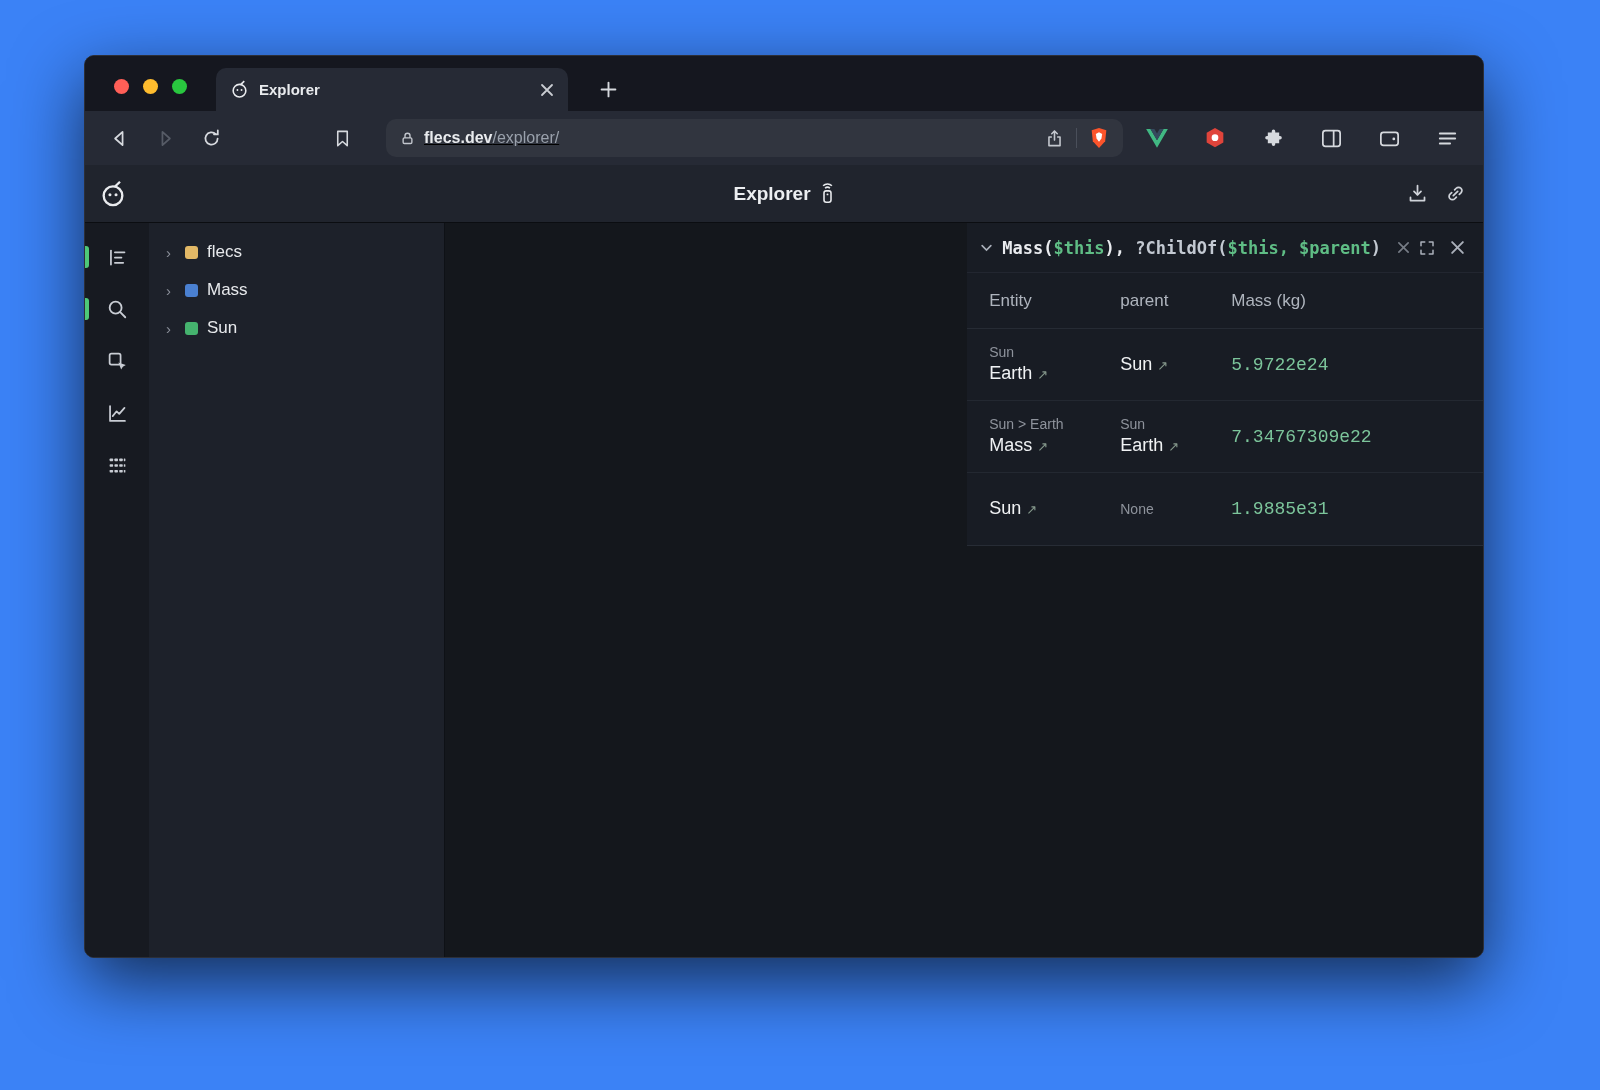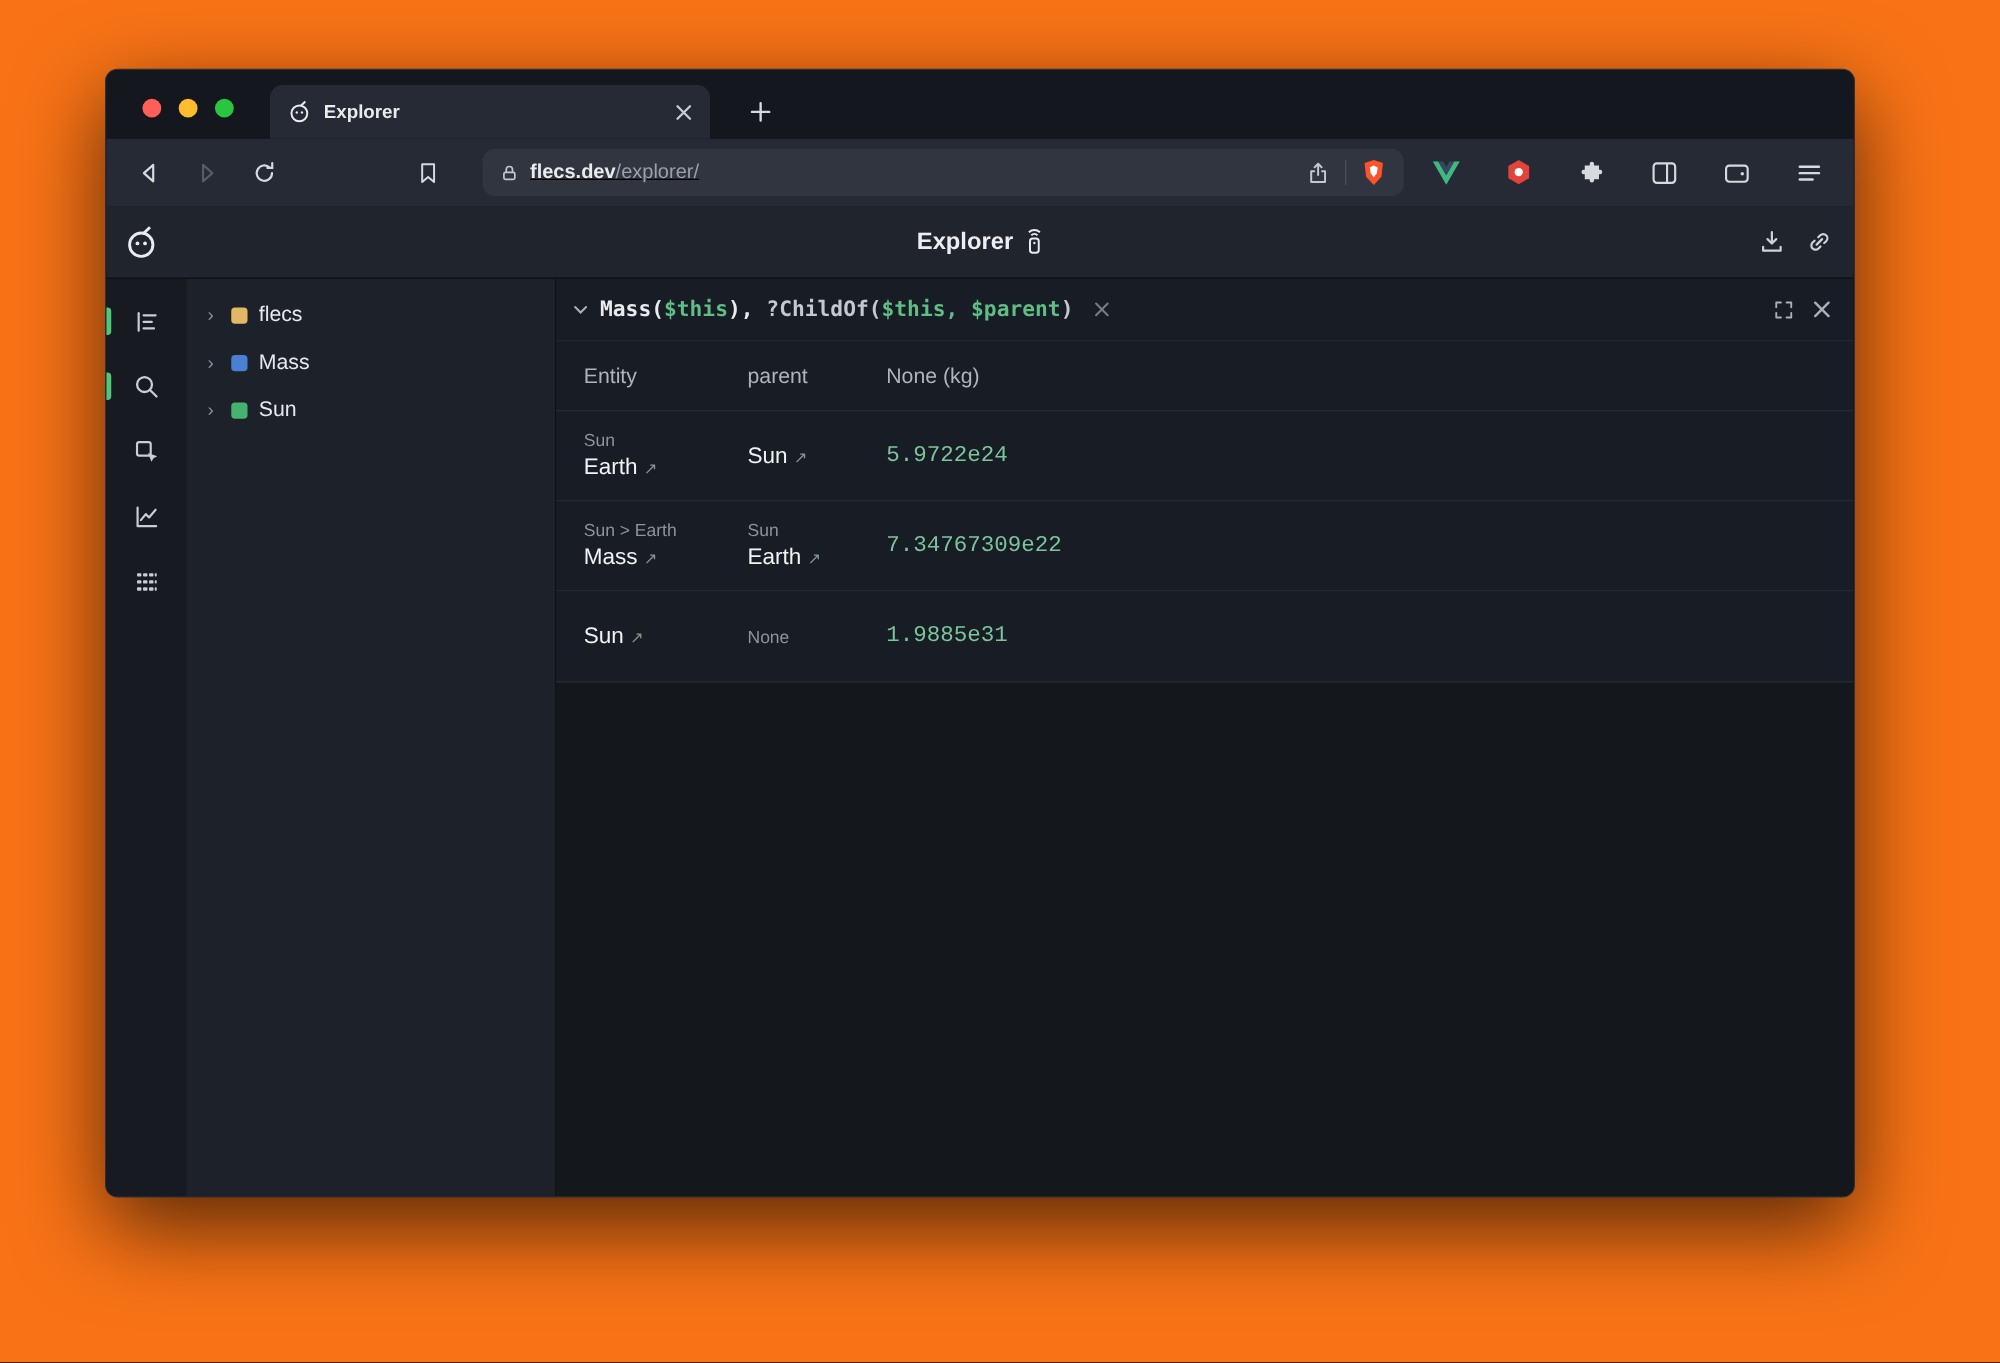--- a/index.html
+++ b/index.html
@@ -1,17 +1,17 @@
 <!DOCTYPE html>
 <html><head>
 <meta charset="utf-8">
 <style>
   * { margin:0; padding:0; box-sizing:border-box; }
   html,body { width:1600px; height:1090px; background:#000; font-family:"Liberation Sans",sans-serif; overflow:hidden; }
-  .stage { position:relative; width:1600px; height:1090px; background:#f97316; }
+  .stage { position:relative; width:1600px; height:1090px; background:#3b82f6; }
 
   
   .window {
     position:absolute; left:84px; top:55px; width:1400px; height:903px;
     border-radius:10px; overflow:hidden; background:#14171d;
     border:1px solid #2c2f38; box-shadow:0 24px 70px rgba(0,0,0,.65);
     display:flex; flex-direction:column;
   }
 
   
@@ -52,21 +52,21 @@
   .railbtn { width:40px; height:40px; position:relative; border:none; background:none; display:flex; align-items:center; justify-content:center; cursor:pointer; border-radius:8px; color:#c9cdd4; }
   .rail-indicator { position:absolute; left:-12px; top:9px; width:4px; height:22px; border-radius:0 3px 3px 0; background:#4ec878; }
 
   .tree { width:296px; background:#1d212a; border-right:1px solid #0e1116; padding-top:10px; flex:none; }
   .tree-item { display:flex; align-items:center; gap:9px; height:38px; padding:0 12px 0 17px; cursor:pointer; }
   .expander { color:#8a8f99; font-size:15px; line-height:1; width:10px; }
   .expander::before { content:"›"; }
   .sq { width:13px; height:13px; border-radius:3px; flex:none; }
   .tree-label { font-size:17px; color:#e7e9ec; }
 
-  .qpanel { flex:1; background:#14171c; display:flex; flex-direction:column; min-width:0; }
+  .qpanel { flex:1; background:#14171c; display:flex; flex-direction:column; min-width:0;align-items:flex-end; }
   .qcard { background:#181c24; border-bottom:1px solid #272c35; }
 
   .qheader { height:50px; display:flex; align-items:center; padding:0 18px 0 12px; gap:8px; border-bottom:1px solid #222630; }
   .qcode { font-family:"DejaVu Sans Mono",monospace; font-size:17px; letter-spacing:0; white-space:pre; }
   .tok-plain { color:#e9ebef; font-weight:600; }
   .tok-dim { color:#c3c9d2; font-weight:600; }
   .tok-var { color:#5fbd85; font-weight:600; }
   .qclear { border:none; background:none; margin-left:8px; display:flex; align-items:center; cursor:pointer; }
   .qhdr-right { margin-left:auto; display:flex; align-items:center; gap:14px; }
   .iconbtn { border:none; background:none; display:flex; align-items:center; justify-content:center; cursor:pointer; }
@@ -344,21 +344,21 @@
                 <svg width="15" height="15" viewBox="0 0 14 14" stroke="#aab0ba" stroke-width="1.8" stroke-linecap="round">
                     <path d="M2 2l10 10M12 2 2 12"></path>
                   </svg>
               </button>
             </span>
           </div>
 
           <div class="thead">
             <span class="th">Entity</span>
             <span class="th">parent</span>
-            <span class="th">None (kg)</span>
+            <span class="th">Mass (kg)</span>
           </div>
 
           <div class="trow">
             <div class="cell">
               <span class="path">Sun</span>
               <span class="nline">
                   <span class="ename">Earth</span>
                   <span class="link-arrow"></span>
                 </span>
             </div>

